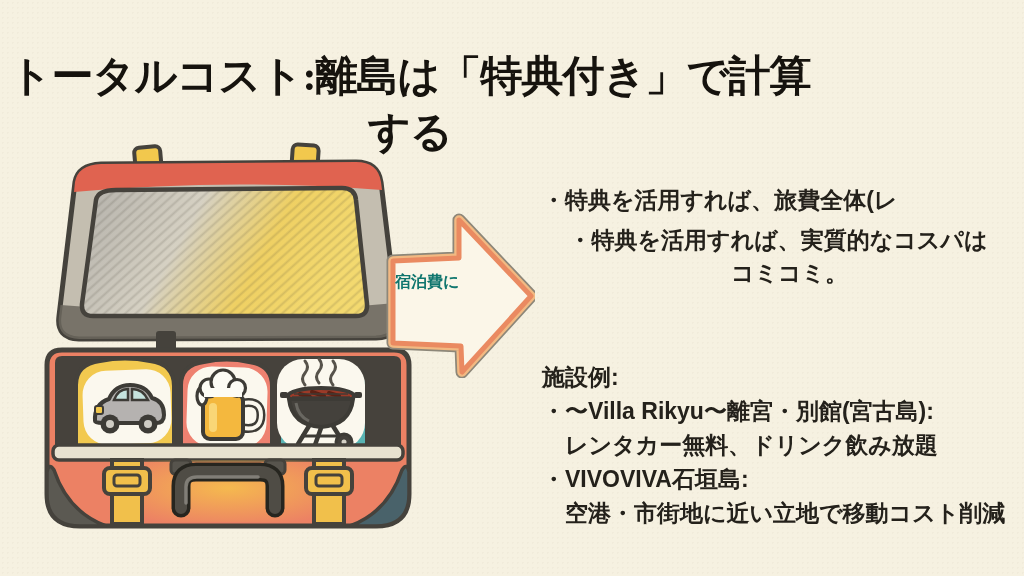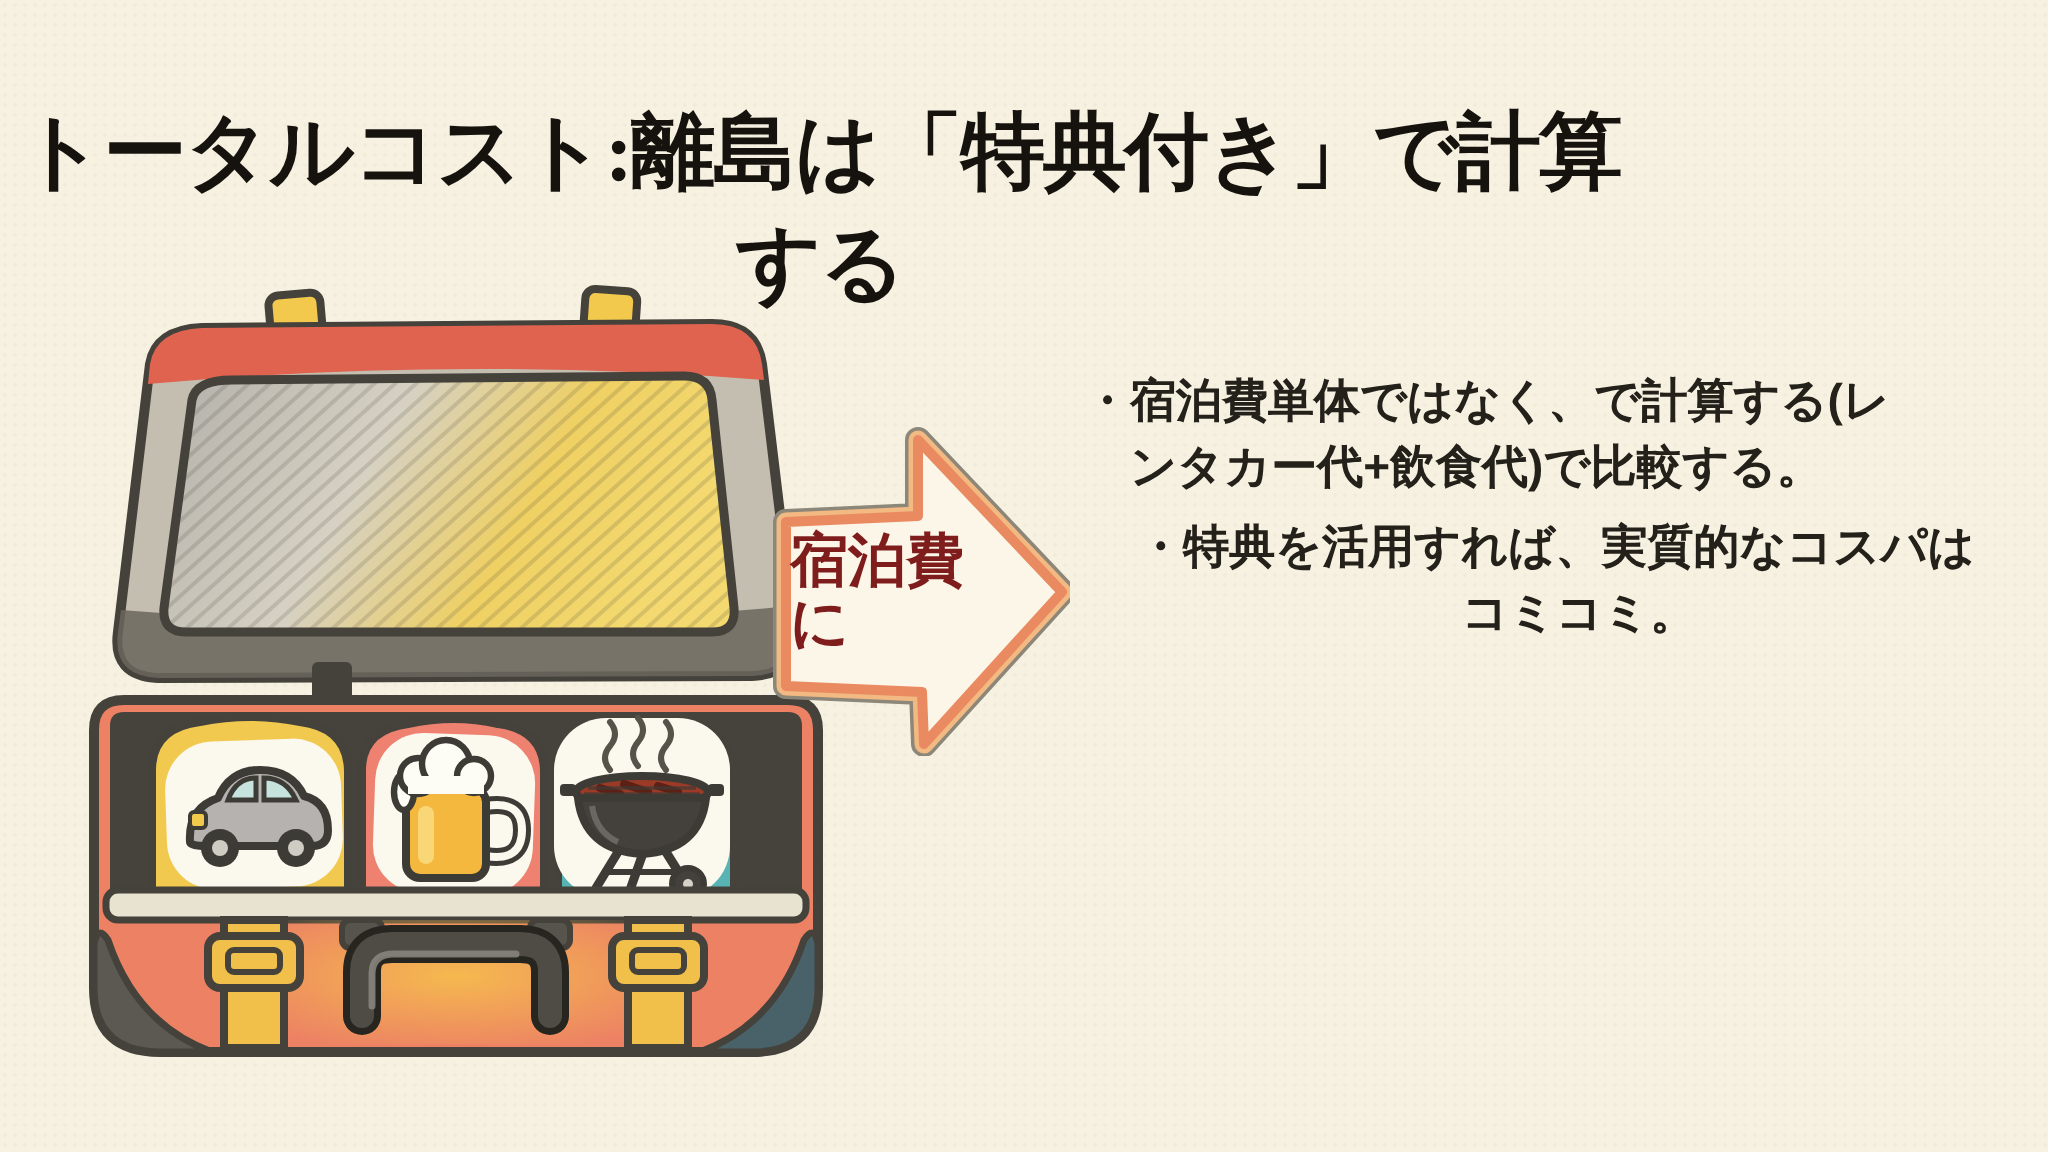--- a/index.html
+++ b/index.html
@@ -15,21 +15,21 @@
     position:absolute;top:48px;left:0;width:820px;
     text-align:center;
     font-family:"Liberation Serif","DejaVu Serif",serif;
     font-weight:bold;font-size:42px;letter-spacing:-1px;
     color:#16130e;
   }
   .suitcase-wrap{position:absolute;left:28px;top:142px;width:400px;height:410px;}
   .arrow-wrap{position:absolute;left:385px;top:213px;width:150px;height:165px;}
   .arrow-label{
     position:absolute;left:395px;top:266px;width:110px;
-    font-size:29px;font-weight:bold;line-height:31px;color:#7f1d1d;
+    font-size:16px;font-weight:bold;line-height:31px;color:#0f766e;
   }
   .right-col{position:absolute;left:542px;width:472px;color:#24211b;}
   .bullets{top:184px;}
   .facilities{top:360px;}
   .line{font-size:23px;line-height:33px;font-weight:600;white-space:nowrap;}
   .facilities .line{line-height:34px;}
   .cont{padding-left:23px;}
   .bullet-item + .bullet-item{margin-top:7px;text-align:center;}
 </style>
 </head>
@@ -169,23 +169,29 @@
       <path d="M8 48 L74 45 L74 7 L146 83 L77 159 L76 133 L8 130 Z" fill="#fbf6e8" stroke="#f2b982" stroke-width="9.5" stroke-linejoin="round"></path>
       <path d="M8 48 L74 45 L74 7 L146 83 L77 159 L76 133 L8 130 Z" fill="#fbf6e8" stroke="#ea8a61" stroke-width="5" stroke-linejoin="round"></path>
     </svg>
   </div>
   <div class="arrow-label">
     <div>宿泊費に</div>
   </div>
 
   <div class="right-col bullets" style="position:absolute;">
     <div class="bullet-item">
-      <div class="line">・宿泊費単体ではなく、で計算する(レ</div>
-      <div class="line cont">ンタカー代+飲食代)で比較する。</div>
+      <div class="line">・特典を活用すれば、旅費全体(レ</div>
     </div>
     <div class="bullet-item">
       <div class="line">・特典を活用すれば、実質的なコスパは</div>
       <div class="line cont">コミコミ。</div>
     </div>
   </div>
 
+  <div class="right-col facilities" style="position:absolute;">
+    <div class="line">施設例:</div>
+    <div class="line">・〜Villa Rikyu〜離宮・別館(宮古島):</div>
+    <div class="line cont">レンタカー無料、ドリンク飲み放題</div>
+    <div class="line">・VIVOVIVA石垣島:</div>
+    <div class="line cont">空港・市街地に近い立地で移動コスト削減</div>
+  </div>
 
 </div>
 
 </body></html>

